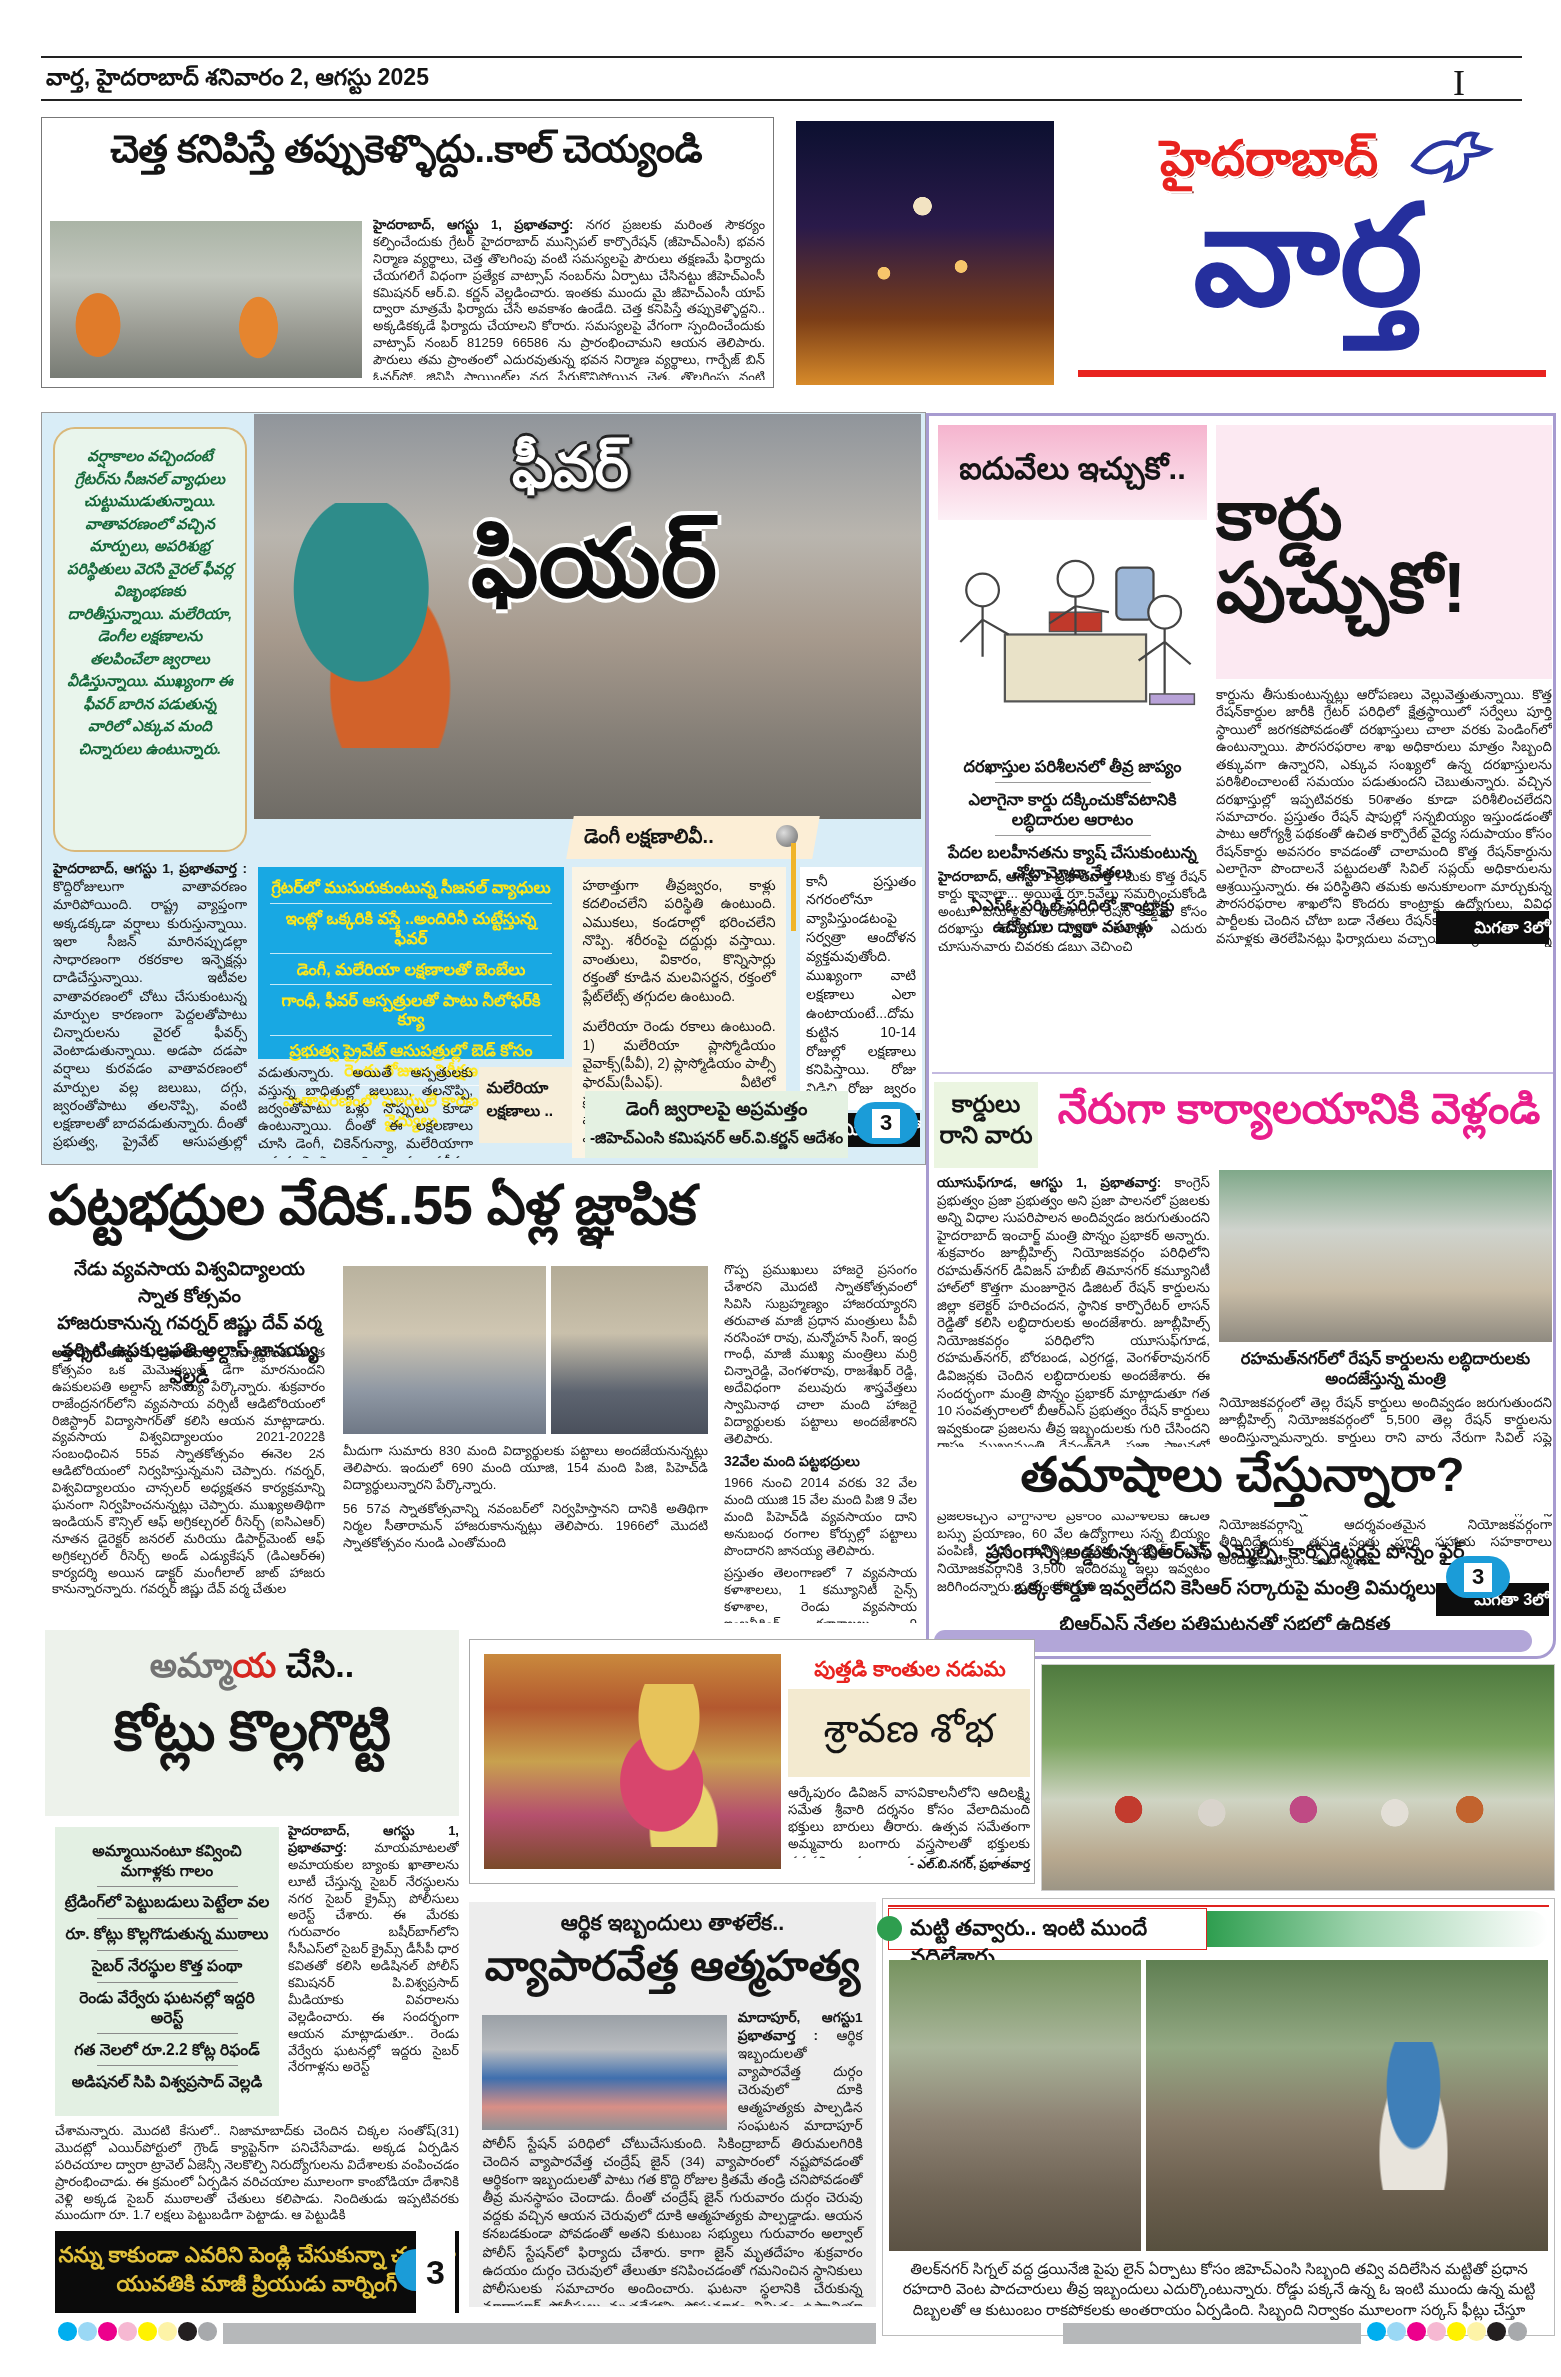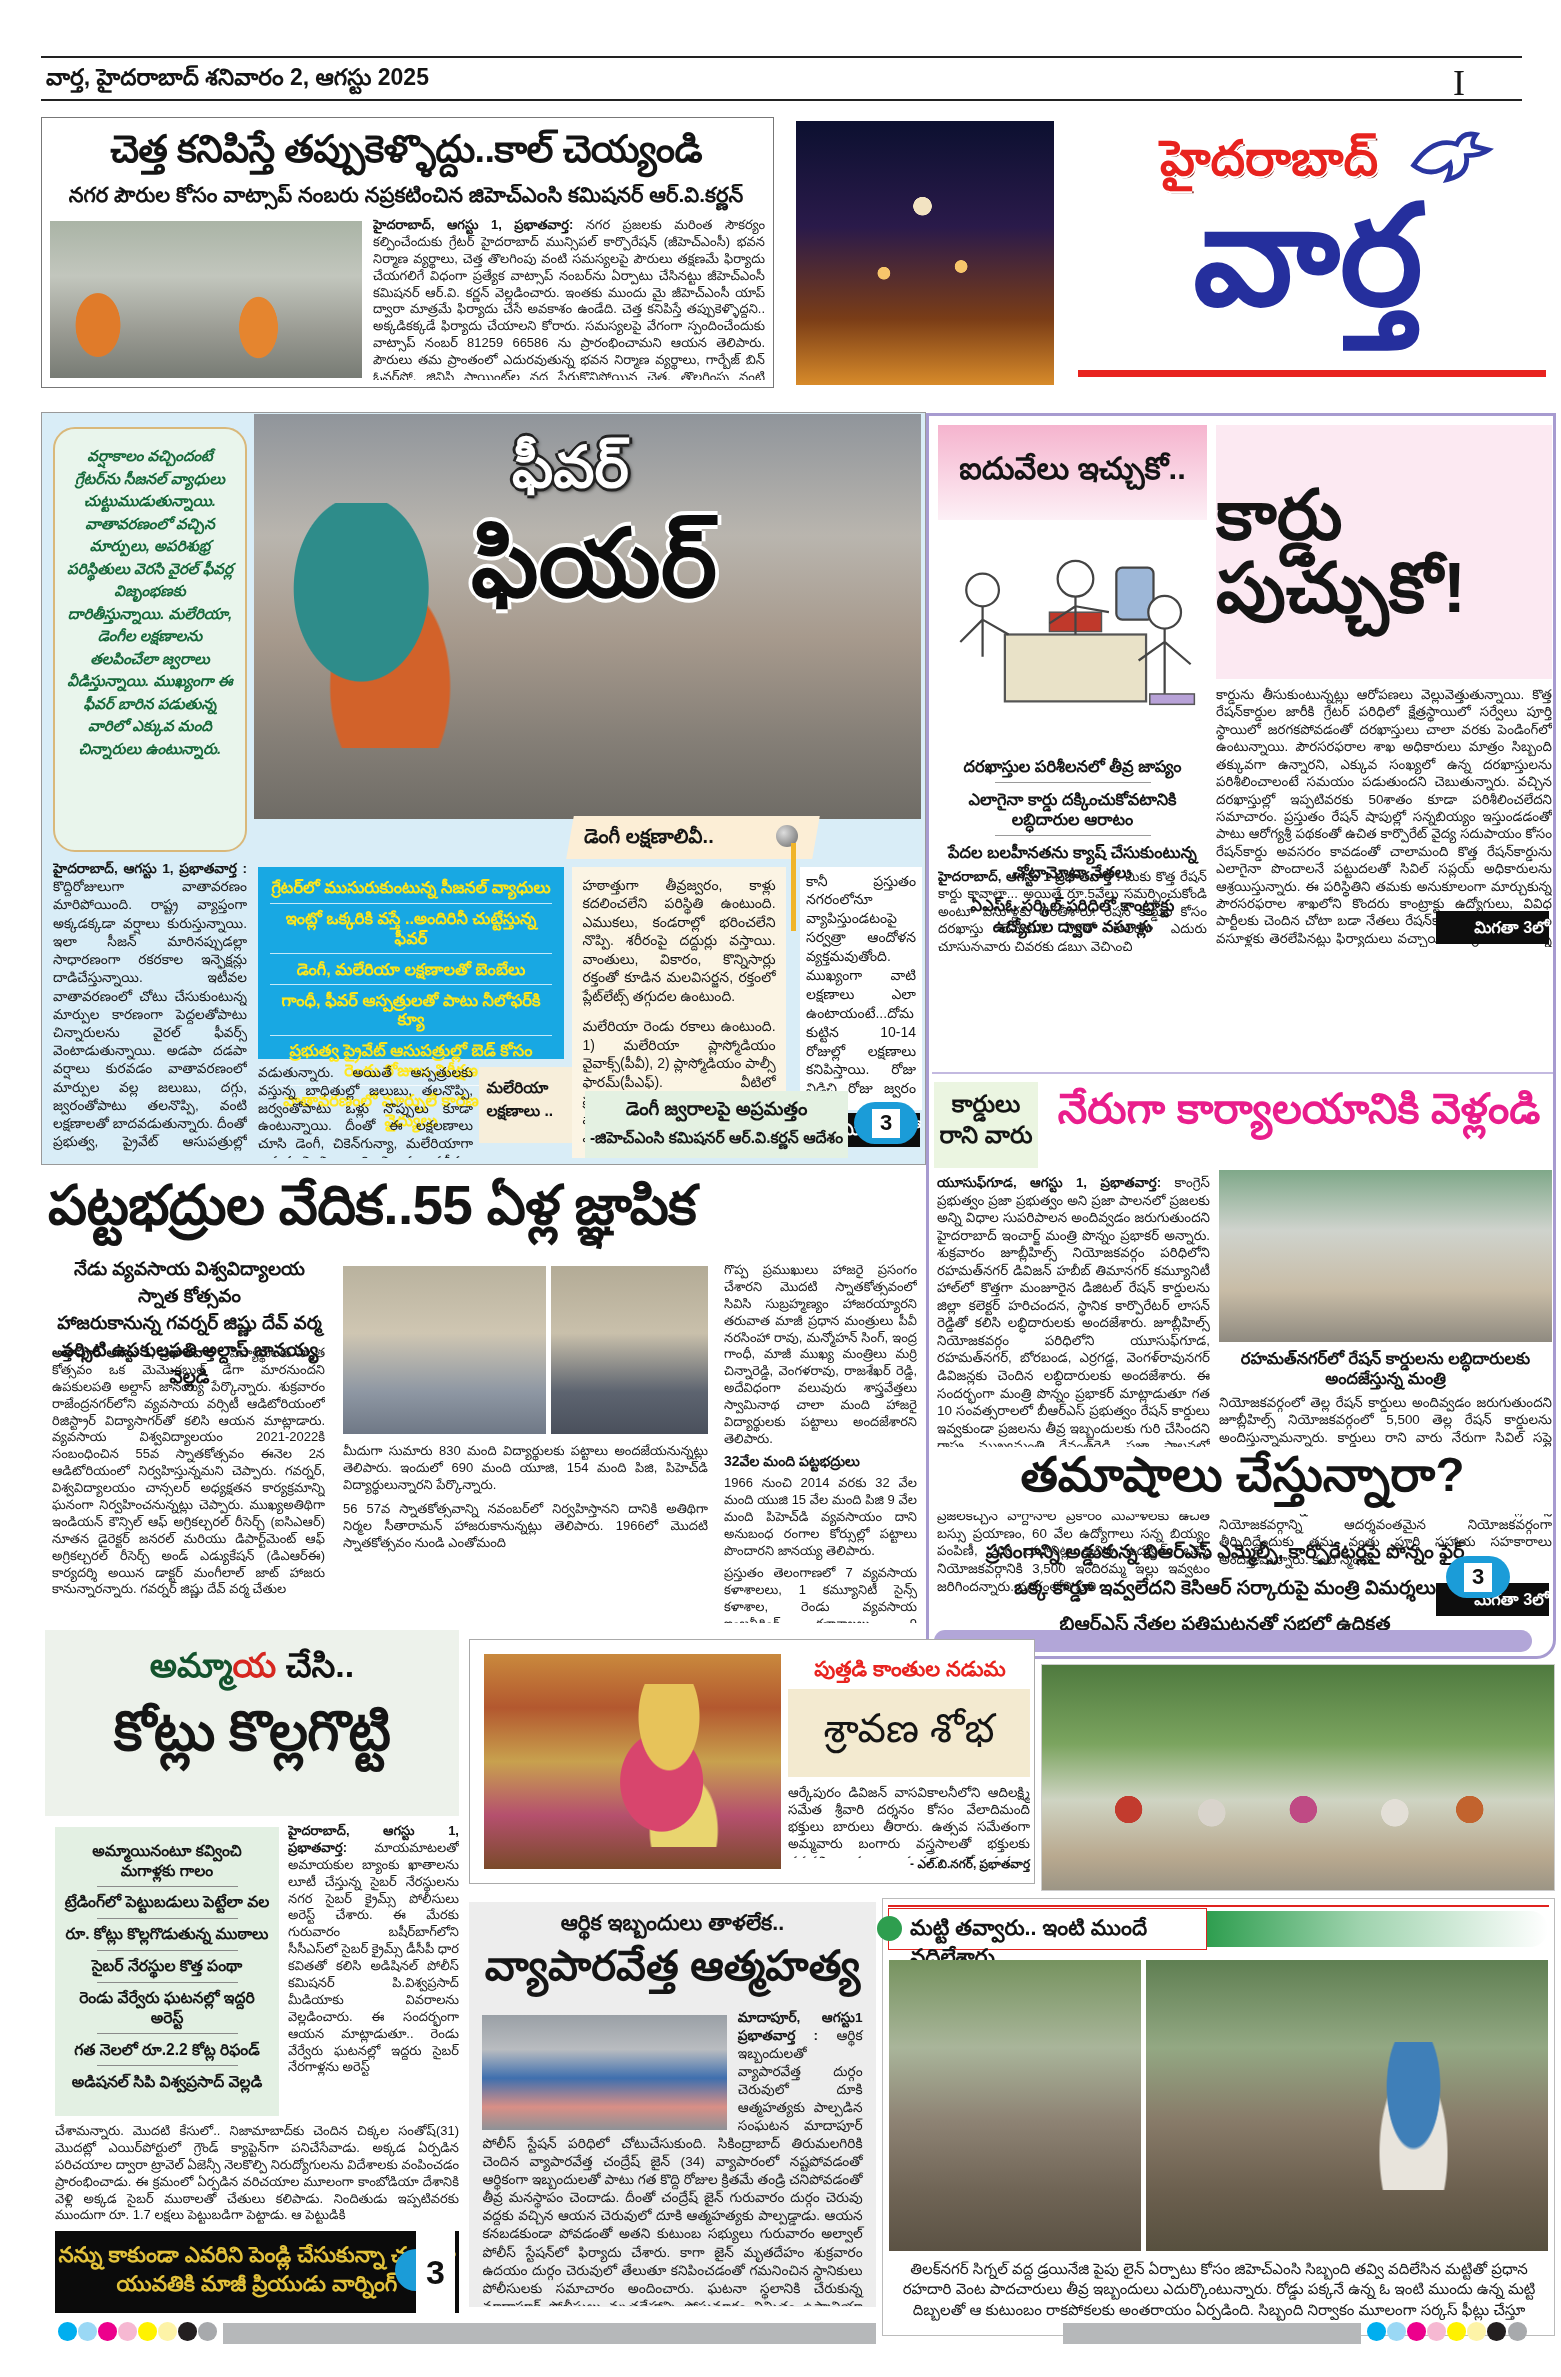--- a/index.html
+++ b/index.html
@@ -139,21 +139,21 @@
     background:linear-gradient(180deg,#b9b29e 0%,#cfc6b2 40%,#8e97a3 75%,#6f7886 100%);}
   #gr-ph2{left:551px;top:1266px;width:157px;height:168px;
     background:linear-gradient(180deg,#b3ab96 0%,#c9c0ab 40%,#5d6470 75%,#4a505c 100%);}
   #gr-mid{left:343px;top:1443px;width:365px;height:178px;font-size:13px;line-height:1.3;}
   #gr-col3{left:724px;top:1262px;width:193px;height:361px;font-size:13px;line-height:1.3;}
   #gr-col3 .sh{font-weight:bold;font-size:14px;margin:4.5px 0;}
 
   
   #cy-head{left:45px;top:1630px;width:414px;height:186px;background:#edf2eb;}
   #cy-h1{margin-top:16.3px;text-align:center;font-size:34px;font-weight:800;}
-  #cy-h1 .c1{color:#14532d;} #cy-h1 .c2{color:#d6261f;} #cy-h1 .c3{color:#111;}
+  #cy-h1 .c1{color:#737373;} #cy-h1 .c2{color:#d6261f;} #cy-h1 .c3{color:#111;}
   #cy-h2{text-align:center;font-size:55px;font-weight:900;margin-top:6px;letter-spacing:-0.7px;}
   #cy-green{left:55px;top:1827px;width:224px;height:289px;background:#e3f0e3;
     padding:10.4px 9px;box-sizing:border-box;}
   #cy-green .it{font-size:15.6px;font-weight:bold;text-align:center;line-height:1.25;padding:3.7px 0;}
   #cy-green .sep{width:141px;height:0.7px;background:#8a8a8a;margin:2.2px auto;}
   #cy-right{left:288px;top:1823px;width:171px;height:295px;font-size:13px;line-height:1.3;}
   #cy-full{left:55px;top:2123px;width:404px;height:102px;font-size:13px;line-height:1.3;}
   #cy-warn{left:55px;top:2231px;width:404px;height:82px;background:#0b0b0b;padding-top:10.4px;box-sizing:border-box;}
   #cy-warn .l{color:#e3c23c;font-size:21.5px;font-weight:bold;text-align:center;line-height:1.35;}
   #cy-tab{left:416px;top:2224px;width:39px;height:96px;background:#fff;text-align:center;
@@ -209,21 +209,20 @@
 
 <div id="page">
 
   <div class="abs rule" id="hr1"></div>
   <div class="abs" id="dateline">వార్త, హైదరాబాద్ శనివారం 2, ఆగస్టు 2025</div>
   <div class="abs" id="pageno">I</div>
   <div class="abs rule" id="hr2"></div>
 
   <div class="abs" id="st1"></div>
   <div class="abs ctr" id="st1-head">చెత్త కనిపిస్తే తప్పుకెళ్ళొద్దు..కాల్ చెయ్యండి</div>
-  <div class="abs ctr" id="st1-sub">నగర పౌరుల కోసం వాట్సాప్ నంబరు నప్రకటించిన జిహెచ్ఎంసి కమిషనర్ ఆర్.వి.కర్ణన్</div>
   <div class="abs ph" id="st1-photo"></div>
   <div class="abs just clip" id="st1-body">
     <span class="b">హైదరాబాద్, ఆగస్టు 1, ప్రభాతవార్త:</span>
     <span>నగర ప్రజలకు మరింత సౌకర్యం కల్పించేందుకు గ్రేటర్ హైదరాబాద్ మున్సిపల్ కార్పొరేషన్ (జీహెచ్ఎంసీ) భవన నిర్మాణ వ్యర్థాలు, చెత్త తొలగింపు వంటి సమస్యలపై పౌరులు తక్షణమే ఫిర్యాదు చేయగలిగే విధంగా ప్రత్యేక వాట్సాప్ నంబర్‌ను ఏర్పాటు చేసినట్టు జీహెచ్ఎంసీ కమిషనర్ ఆర్.వి. కర్ణన్ వెల్లడించారు. ఇంతకు ముందు మై జీహెచ్ఎంసీ యాప్ ద్వారా మాత్రమే ఫిర్యాదు చేసే అవకాశం ఉండేది. చెత్త కనిపిస్తే తప్పుకెళ్ళొద్దని.. అక్కడికక్కడే ఫిర్యాదు చేయాలని కోరారు. సమస్యలపై వేగంగా స్పందించేందుకు వాట్సాప్ నంబర్ 81259 66586 ను ప్రారంభించామని ఆయన తెలిపారు. పౌరులు తమ ప్రాంతంలో ఎదురవుతున్న భవన నిర్మాణ వ్యర్థాలు, గార్బేజ్ బిన్ ఓవర్‌ఫ్లో, జివిపి పాయింట్‌ల వద్ద పేరుకొనిపోయిన చెత్త, తొలగింపు వంటి సమస్యల ఫోటోలు, లొకేషన్ వివరాలు ఈ నంబర్‌కు వంపించవచ్చు. ఇలా వచ్చిన ఫిర్యాదులను అధికారులు తక్షణమే పరిష్కారం చూపుతారని తెలిపారు. జీహెచ్ఎంసీ ప్రజల సహకారంతో పరిశుభ్ర నగర లక్ష్యాన్ని సాధించేందుకు ప్రతి ఒక్కరూ ఈ సేవను సద్వినియోగం చేసుకోవాలని కోరారు.</span>
   </div>
 
   <div class="abs ph" id="mast-photo"></div>
   <div class="abs ctr" id="mast-city">హైదరాబాద్</div>
   <div class="abs" id="mast-dove">
     <svg viewBox="0 0 100 70" width="96" height="71">

